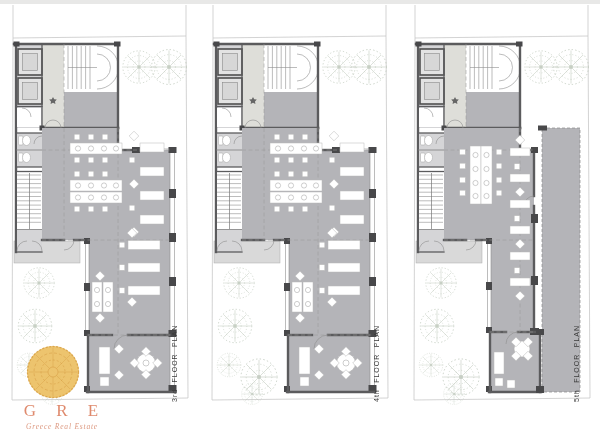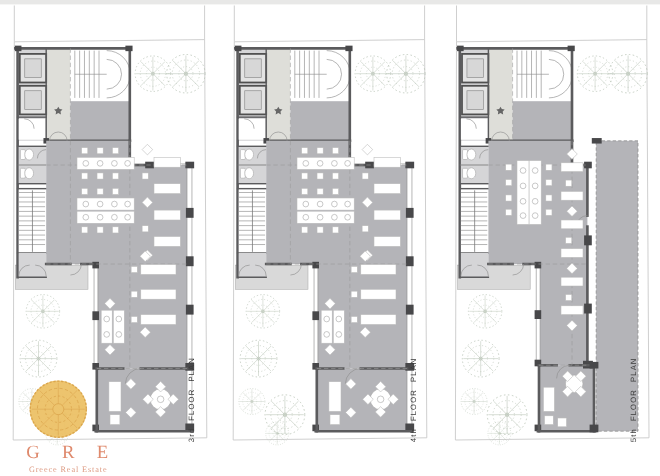--- a/index.html
+++ b/index.html
@@ -30,21 +30,21 @@
   
   .plan-label{position:absolute;transform:rotate(-90deg);transform-origin:0 100%;
     font-size:7px;letter-spacing:1px;word-spacing:3.5px;color:var(--label);
     white-space:nowrap;height:9px;line-height:9px;}
   
   .logo{position:absolute;left:8px;top:344px;width:108px;text-align:center;}
   .logo-emblem{display:block;margin:0 auto 0 17px;}
   .logo-acronym{font-family:"Liberation Serif",serif;font-size:17px;letter-spacing:8px;
     padding-left:6px;color:var(--logoText);margin-top:1px;}
   .logo-company{font-family:"Liberation Serif",serif;font-size:7.5px;letter-spacing:0.8px;
-    color:#dd9a82;margin-top:1px;}
+    color:#dd9a82;margin-top:1px;font-style:italic;}
 </style>
 </head>
 <body>
 
 <div id="screen">
   <div id="topbar"></div>
 
   <svg class="canvas" width="600" height="433" viewBox="0 0 600 433" xmlns="http://www.w3.org/2000/svg">
     <defs>
 

